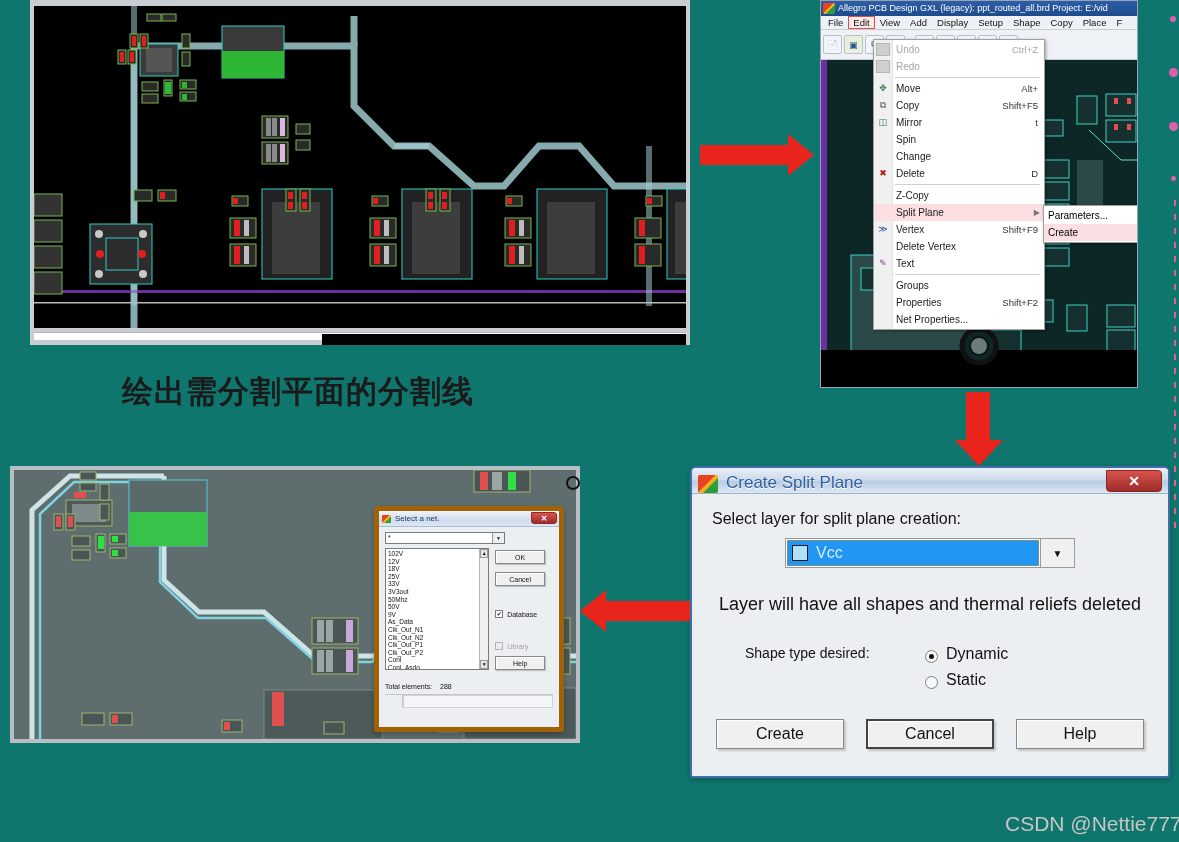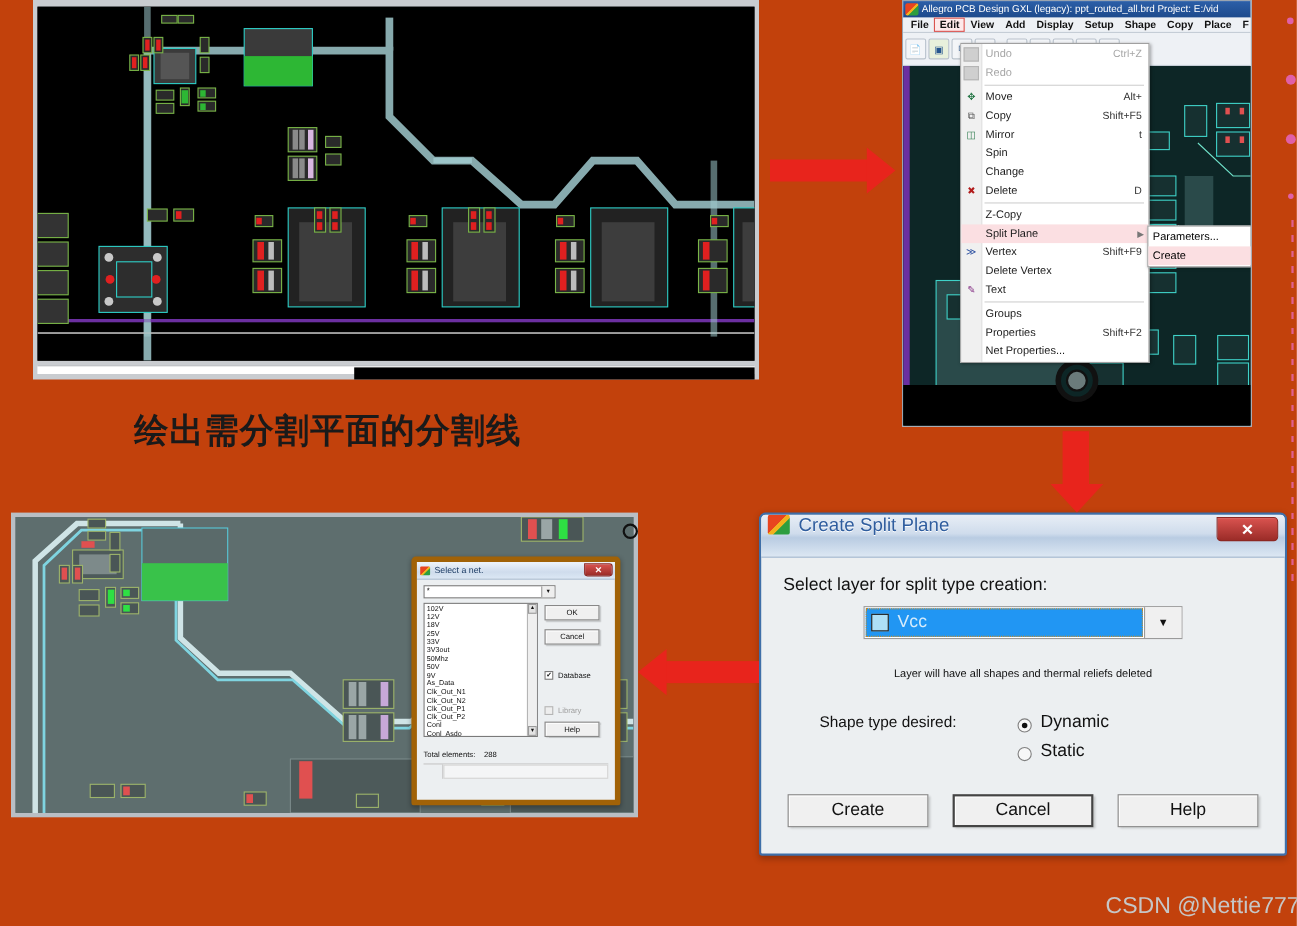--- a/index.html
+++ b/index.html
@@ -3,21 +3,21 @@
 <meta charset="utf-8">
 <style>
   * { box-sizing: border-box; }
   html, body {
     margin: 0; padding: 0;
     width: 1179px; height: 842px;
     background: #ffffff;
     font-family: "Liberation Sans", sans-serif;
     overflow: hidden;
   }
-  #root { position: relative; width: 1179px; height: 842px; background:#c2410c; }
+  #root { position: relative; width: 1179px; height: 842px; background:#0f766e; }
 
   
   .abs { position: absolute; }
   .pcb-black { background: #000000; }
   .pcb-gray  { background: #5e6e6e; }
 
   
   .caption {
     position: absolute;
     font-family: "DejaVu Sans", "Liberation Sans", sans-serif;
@@ -54,21 +54,21 @@
     overflow:hidden;
     font-size:9px;
   }
   #allegro .titlebar {
     height:15px; background:linear-gradient(#2c5fa8,#1d4a8c);
     color:#fff; font-size:9px; line-height:15px; padding-left:2px;
     white-space:nowrap; overflow:hidden; display:flex; align-items:center; gap:3px;
   }
   #allegro .menubar {
     height:14px; background:#eef1f5; border-bottom:1px solid #c5cdd6;
-    display:flex; align-items:center; font-size:9.5px; color:#111; padding-left:2px;font-weight:bold;
+    display:flex; align-items:center; font-size:9.5px; color:#111; padding-left:2px;
   }
   #allegro .menubar .mi { padding:1px 5px; white-space:nowrap; }
   #allegro .menubar .mi.active { background:#fde9ea; border:1px solid #d9534f; padding:0px 4px; }
   #allegro .toolrow {
     height:30px; background:#eef1f5; border-bottom:1px solid #c5cdd6;
     display:flex; align-items:center; gap:2px; padding-left:2px;
   }
   #allegro .canvas {
     position:absolute; left:0; top:59px; right:0; bottom:0;
     background:#071a1a; overflow:hidden;
@@ -124,24 +124,24 @@
   
   #csp {
     position:absolute; left:690px; top:466px; width:480px; height:312px;
     background:#eceff1;
     border:2px solid #3f6fa8;
     border-radius:6px 6px 3px 3px;
     box-shadow:0 2px 6px rgba(0,0,0,.25);
     overflow:hidden;
   }
   #csp .tb {
-    height:39px;
+    height:26px;
     background:linear-gradient(#e8eef6 0%, #cfdcec 45%, #b9cce2 55%, #dce7f3 100%);
     border-bottom:1px solid #9db4cd;
-    display:flex; align-items:flex-start; padding:0 6px; position:relative;
+    display:flex; align-items:flex-end; padding:0 6px; position:relative;
   }
   #csp .tb .ttl {
     font-size:17px; color:#2f5d9e; font-family:"Liberation Sans",sans-serif;
     margin-left:8px; text-shadow:0 1px 0 #fff;
   }
   #csp .closebtn {
     position:absolute; right:6px; top:2px; width:56px; height:22px;
     background:linear-gradient(#d9534f,#9b2c28);
     border:1px solid #8d2722; border-radius:0 4px 4px 4px;
     color:#fff; font-size:14px; font-weight:bold;
@@ -157,21 +157,21 @@
   .combo .sel {
     flex:1; background:#2196f3; color:#cfe8fb; display:flex; align-items:center;
     padding-left:4px; gap:8px; border:1px dotted #c08a2a; margin:1px;
   }
   .combo .swatch { width:16px; height:16px; background:#aee0f7; border:1px solid #1a1a1a; }
   .combo .sel .txt { font-size:16px; color:#d7ecfb; }
   .combo .arw {
     width:34px; background:#f0f0f0; border-left:1px solid #9a9a9a;
     display:flex; align-items:center; justify-content:center; font-size:10px;
   }
-  .csp-note { text-align:center; font-size:10px; margin-top:26px; }
+  .csp-note { text-align:center; font-size:18px; margin-top:26px; }
   .shaperow { display:flex; align-items:flex-start; margin-top:30px; }
   .shaperow .k { font-size:14px; width:180px;margin-left:33px; }
   .radio { display:flex; align-items:flex-end; gap:8px; margin-bottom:8px; font-size:16px; }
   .rd { width:13px; height:13px; border-radius:50%; border:1px solid #808080;
         background:#f7f7f7; display:flex; align-items:center; justify-content:center; }
   .rd i { width:5px; height:5px; border-radius:50%; background:#111; display:block; }
   .btnrow { display:flex; justify-content:space-between; margin-top:22px; padding:0 4px; }
   .wbtn {
     width:128px; height:30px; background:#f0f0f0; border:1px solid #888;
     box-shadow: inset 1px 1px 0 #fff, 2px 2px 2px rgba(0,0,0,.18);
@@ -810,21 +810,21 @@
   <div id="csp">
     <div class="tb">
       <span style="display:inline-block;width:20px;height:18px;background:
             linear-gradient(135deg,#e8441f 0%,#e8441f 45%,#f2b01e 46%,#f2b01e 60%,#2d9e3f 61%,#2d9e3f 100%);
             border-radius:2px;"></span>
       <span class="ttl">Create Split Plane</span>
       <span class="closebtn">✕</span>
     </div>
 
     <div class="body">
-      <div class="csp-lbl">Select layer for split type creation:</div>
+      <div class="csp-lbl">Select layer for split plane creation:</div>
 
       <div class="combo">
         <div class="sel">
           <span class="swatch"></span>
           <span class="txt">Vcc</span>
         </div>
         <div class="arw">▼</div>
       </div>
 
       <div class="csp-note">Layer will have all shapes and thermal reliefs deleted</div>

